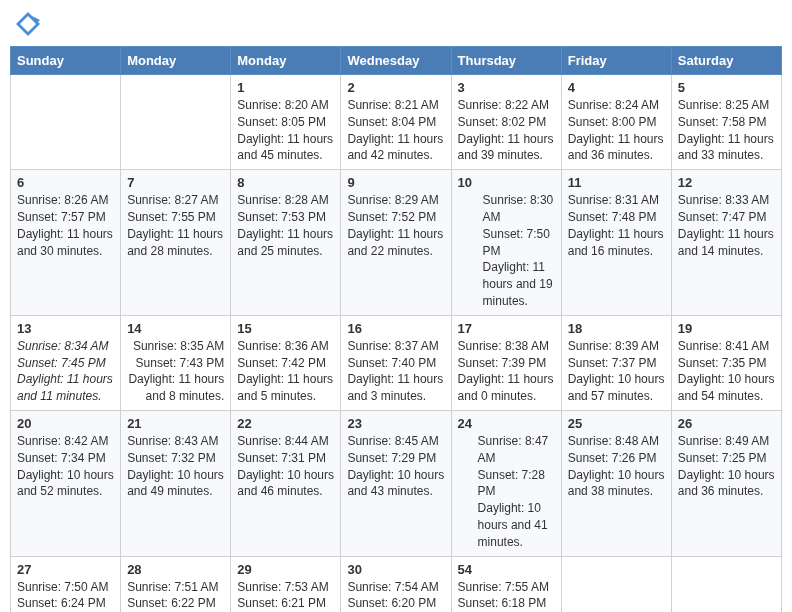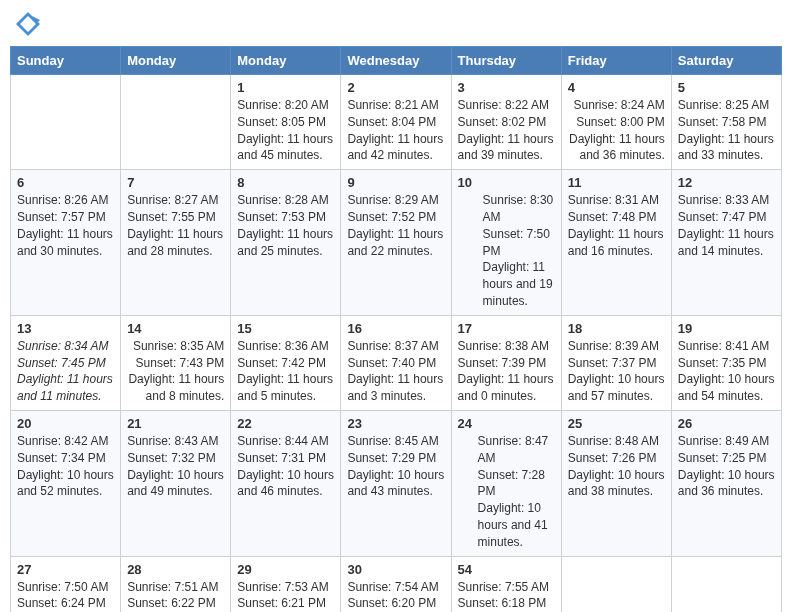--- a/index.html
+++ b/index.html
@@ -146,21 +146,21 @@
 Daylight: 11 hours and 42 minutes.</div>
         </td>
         <td>
           <span class="day-num">3</span>
           <div class="day-info" style="white-space: pre-line;">Sunrise: 8:22 AM
 Sunset: 8:02 PM
 Daylight: 11 hours and 39 minutes.</div>
         </td>
         <td>
           <span class="day-num">4</span>
-          <div class="day-info" style="white-space: pre-line; text-align: right;">Sunrise: 8:24 AM
+          <div class="day-info" style="white-space: pre-line;">Sunrise: 8:24 AM
 Sunset: 8:00 PM
 Daylight: 11 hours and 36 minutes.</div>
         </td>
         <td>
           <span class="day-num">5</span>
           <div class="day-info" style="white-space: pre-line;">Sunrise: 8:25 AM
 Sunset: 7:58 PM
 Daylight: 11 hours and 33 minutes.</div>
         </td>
       </tr>

